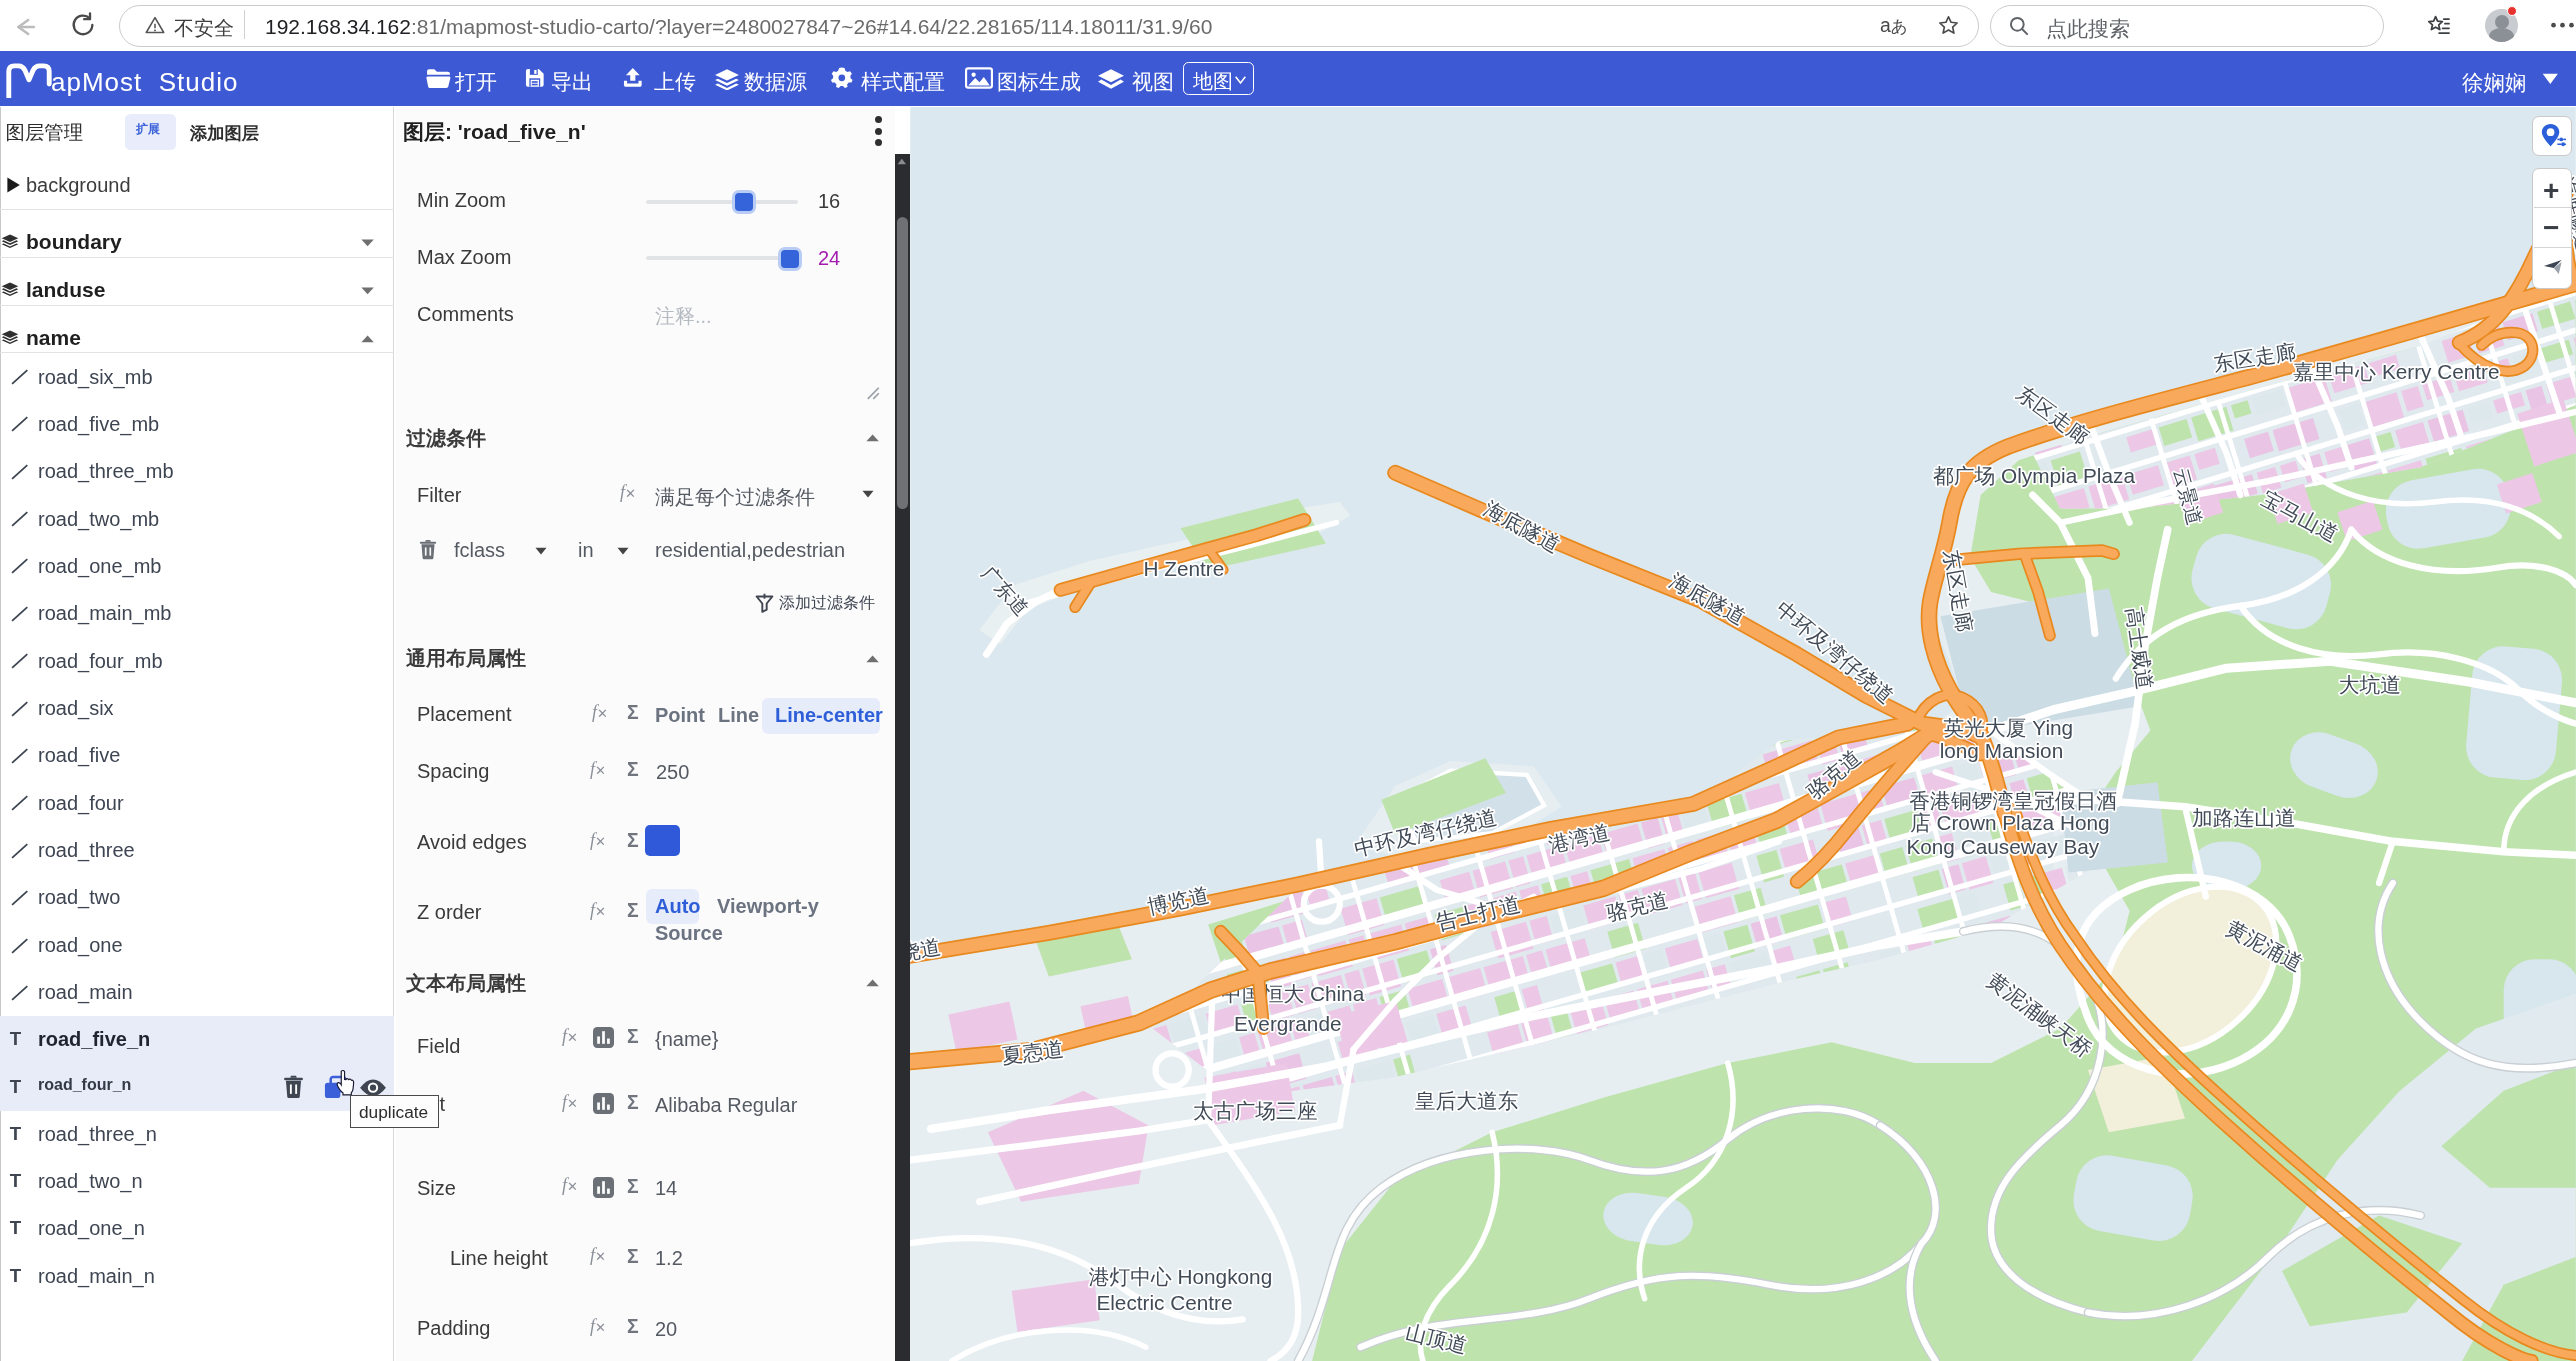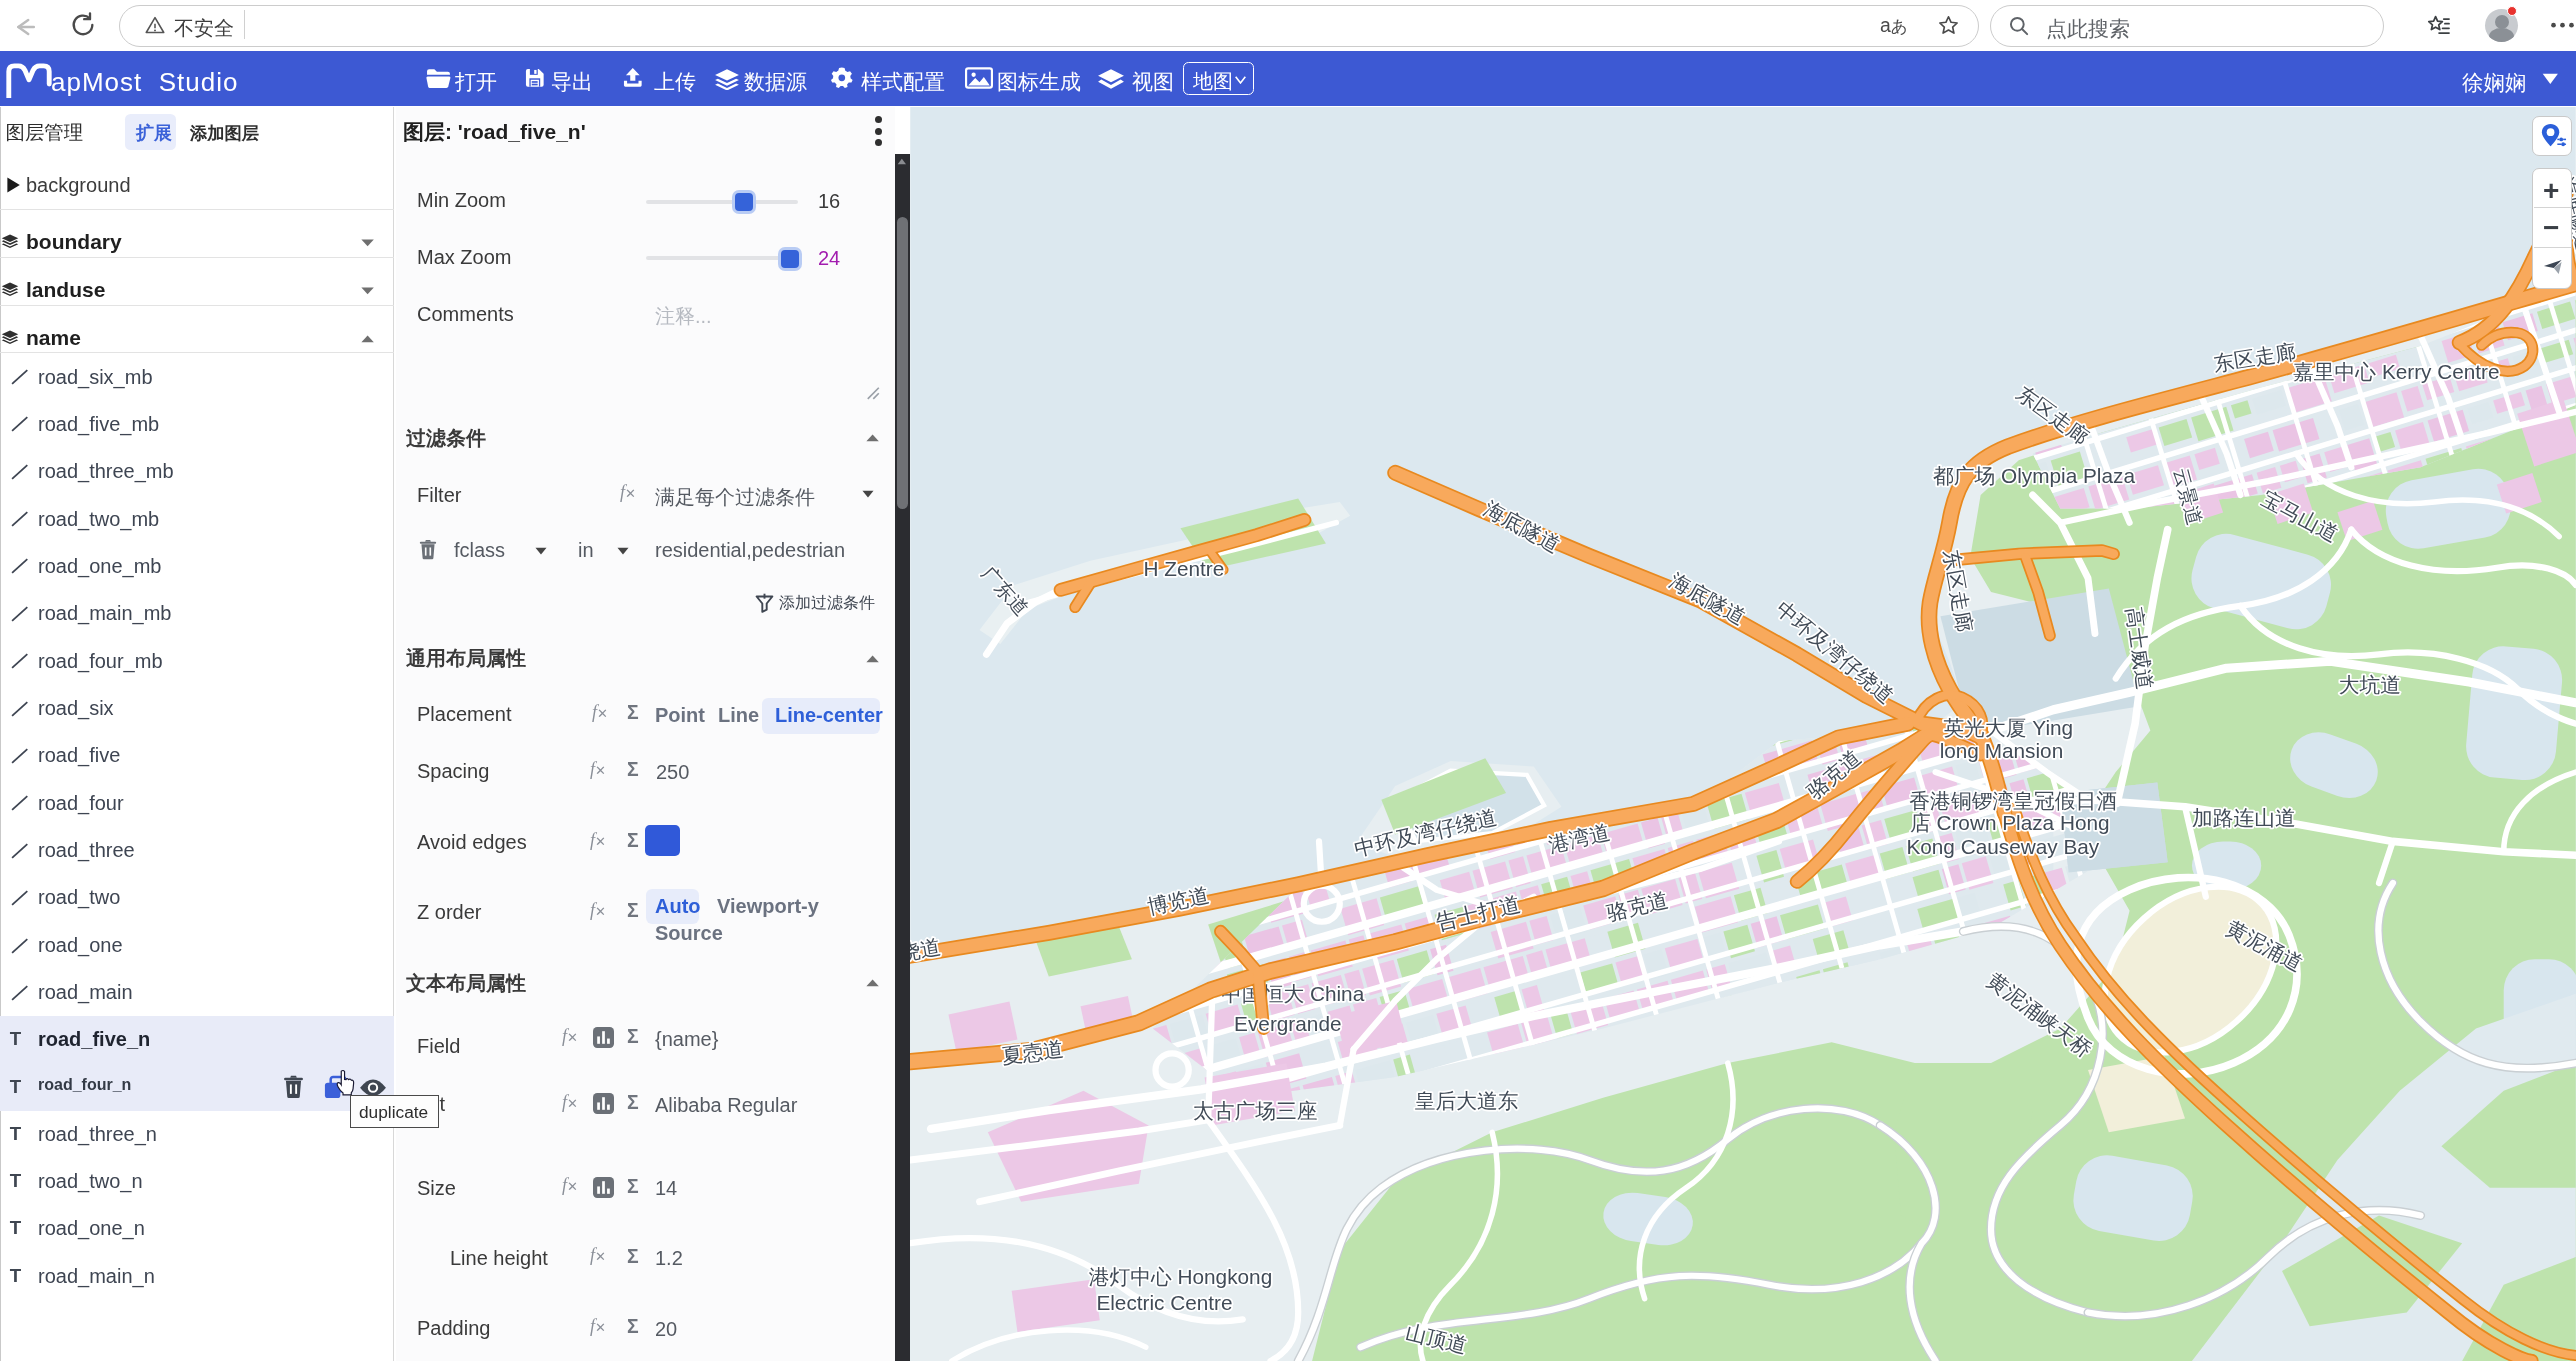--- a/index.html
+++ b/index.html
@@ -18,20 +18,21 @@
     <path d="M18 2 L18 7 L13 7" stroke="#4a4a4a" stroke-width="2" fill="none" stroke-linecap="round" stroke-linejoin="round"></path>
   </svg>
   <div class="abs" style="left:119px;top:4.9px;width:1860px;height:42px;border:1.4px solid #cccccc;border-radius:21px;background:#fff"></div>
   <svg class="abs" style="left:144px;top:15.2px" width="22" height="21" viewBox="0 0 24 24">
     <path d="M12 3 L22 20 L2 20 Z" fill="none" stroke="#555" stroke-width="1.8" stroke-linejoin="round"></path>
     <line x1="12" y1="10" x2="12" y2="15" stroke="#555" stroke-width="1.8"></line>
     <circle cx="12" cy="17.6" r="1.1" fill="#555"></circle>
   </svg>
   <div class="abs" style="left:174px;top:14.6px;font-size:20px;color:#3e3e3e">不安全</div>
   <div class="abs" style="left:244px;top:9.7px;width:1.4px;height:29px;background:#d0d0d0"></div>
+  <div class="abs" style="left:265px;top:14.6px;font-size:21px;color:#202124">192.168.34.162<span style="color:#6b6b6b">:81/mapmost-studio-carto/?layer=2480027847~26#14.64/22.28165/114.18011/31.9/60</span></div>
   <div class="abs" style="left:1880px;top:14px;font-size:19.4px;color:#4a4a4a">a<span style="font-size:16.6px">あ</span></div>
   <svg class="abs" style="left:1936px;top:12.5px" width="25" height="25" viewBox="0 0 24 24">
     <path d="M12 3.6 L14.5 8.9 L20.3 9.6 L16 13.6 L17.2 19.3 L12 16.4 L6.8 19.3 L8 13.6 L3.7 9.6 L9.5 8.9 Z" fill="none" stroke="#4a4a4a" stroke-width="1.6" stroke-linejoin="round"></path>
   </svg>
   <div class="abs" style="left:1990px;top:4.9px;width:394px;height:42px;border:1.4px solid #cccccc;border-radius:21px;background:#fff"></div>
   <svg class="abs" style="left:2007px;top:14px" width="23.6" height="23.6" viewBox="0 0 24 24">
     <circle cx="10.5" cy="10.5" r="6.5" fill="none" stroke="#5f6368" stroke-width="2"></circle>
     <line x1="15.3" y1="15.3" x2="20.5" y2="20.5" stroke="#5f6368" stroke-width="2" stroke-linecap="round"></line>
   </svg>
   <div class="abs" style="left:2046px;top:14.6px;font-size:21px;color:#5f6368">点此搜索</div>
@@ -109,21 +110,21 @@
     </svg>
   <div class="abs" style="left:2462px;top:16.6px;font-size:21.5px;color:#fff">徐娴娴</div>
   <svg class="abs" style="left:2542px;top:22px" width="16.6" height="11.8" viewBox="0 0 24 17">
       <path d="M1 1 L12 16 L23 1 Z" fill="#fff"></path>
     </svg>
 </div>
 <div class="abs" style="left:0;top:107px;width:394px;height:1254px;background:#fff;border-right:1.4px solid #d8d8d8">
 <div class="abs" style="left:0;top:0;width:1.4px;height:1254px;background:#c9c9c9"></div>
 <div class="abs" style="left:5.5px;font-size:19.4px;color:#2d2d2d;top:11.8px">图层管理</div>
 <div class="abs" style="left:125px;top:7px;width:51px;height:36px;background:#e9edfb;border-radius:5.5px"></div>
-<div class="abs" style="left:136px;top:14px;font-size:18px;color:#3b62d9;font-weight:bold">扩展</div>
+<div class="abs" style="left:136px;top:14px;font-size:12px;color:#3b62d9;font-weight:bold">扩展</div>
 <div class="abs" style="left:190px;top:14px;font-size:17.3px;color:#2d2d2d;font-weight:bold">添加图层</div>
 <div class="abs" style="left:0;top:102px;width:394px;height:0.7px;background:#e3e3e3"></div>
 <div class="abs" style="left:0;top:150px;width:394px;height:0.7px;background:#e3e3e3"></div>
 <div class="abs" style="left:0;top:198px;width:394px;height:0.7px;background:#e3e3e3"></div>
 <div class="abs" style="left:0;top:245px;width:394px;height:0.7px;background:#e3e3e3"></div>
 <svg class="abs" style="left:5.5px;top:69px" width="15.2" height="18" viewBox="0 0 11 13">
       <path d="M1 1 L10 6.5 L1 12 Z" fill="#1b1b1b"></path>
     </svg>
 <div class="abs" style="left:26px;top:67px;font-size:20px;color:#3c3c3c">background</div>
 <svg class="abs" style="left:1.4px;top:126px" width="18" height="16.6" viewBox="0 0 24 20">

